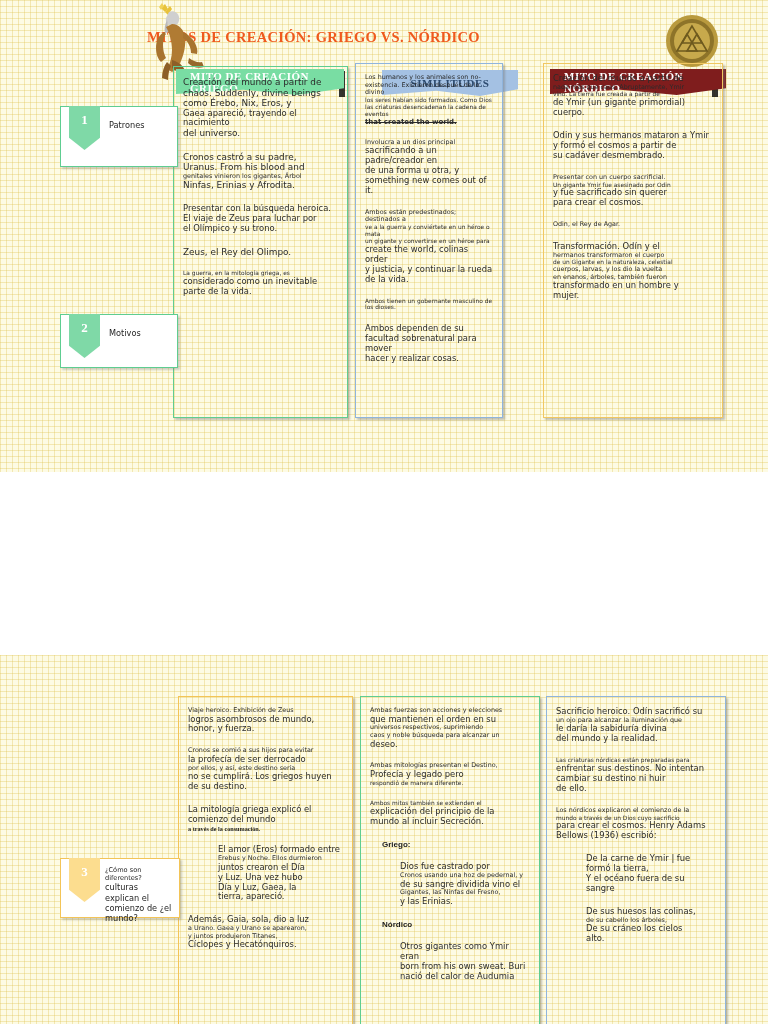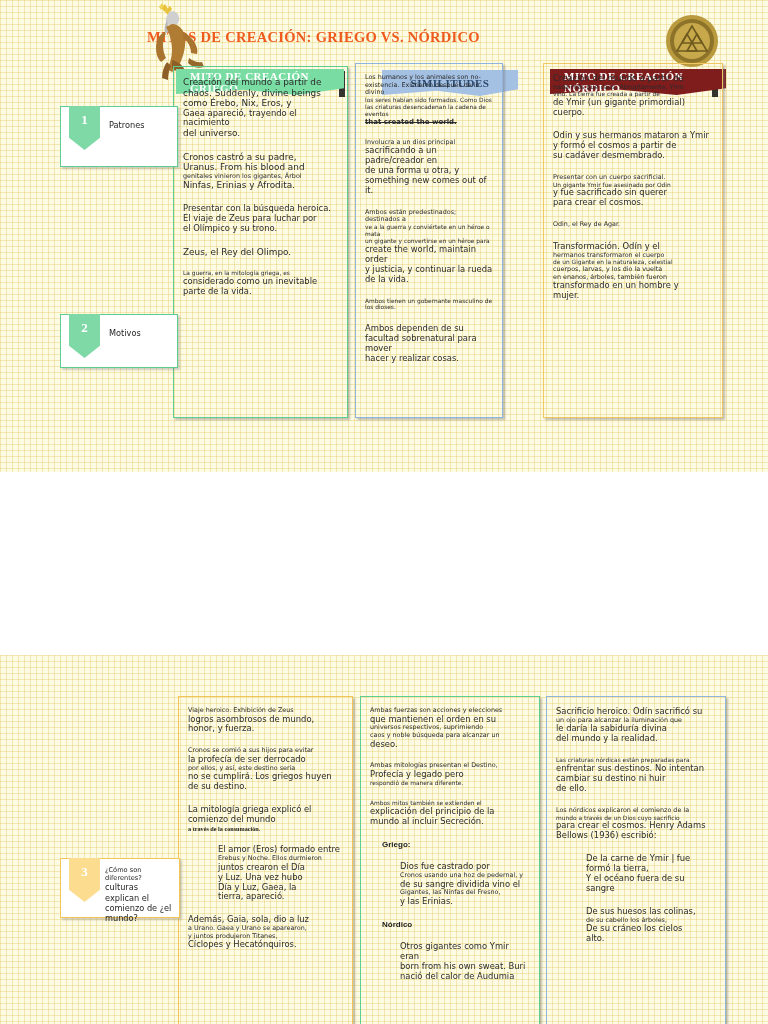--- a/index.html
+++ b/index.html
@@ -214,21 +214,21 @@
       <div class="blk">
         <span class="t s-11">Involucra a un dios principal</span>
         <span class="t s-13">sacrificando a un padre/creador en</span>
         <span class="t s-13">de una forma u otra, y</span>
         <span class="t s-13">something new comes out of it.</span>
       </div>
       <div class="blk">
         <span class="t s-11">Ambos están predestinados; destinados a</span>
         <span class="t s-10">ve a la guerra y conviértete en un héroe o mata</span>
         <span class="t s-10">un gigante y convertirse en un héroe para</span>
-        <span class="t s-13">create the world, maintain order</span>
+        <span class="t s-13">create the world, colinas order</span>
         <span class="t s-13">y justicia, y continuar la rueda</span>
         <span class="t s-13">de la vida.</span>
       </div>
       <div class="blk">
         <span class="t s-10">Ambos tienen un gobernante masculino de los dioses.</span>
       </div>
       <div class="blk">
         <span class="t s-13">Ambos dependen de su</span>
         <span class="t s-13">facultad sobrenatural para mover</span>
         <span class="t s-13">hacer y realizar cosas.</span>

